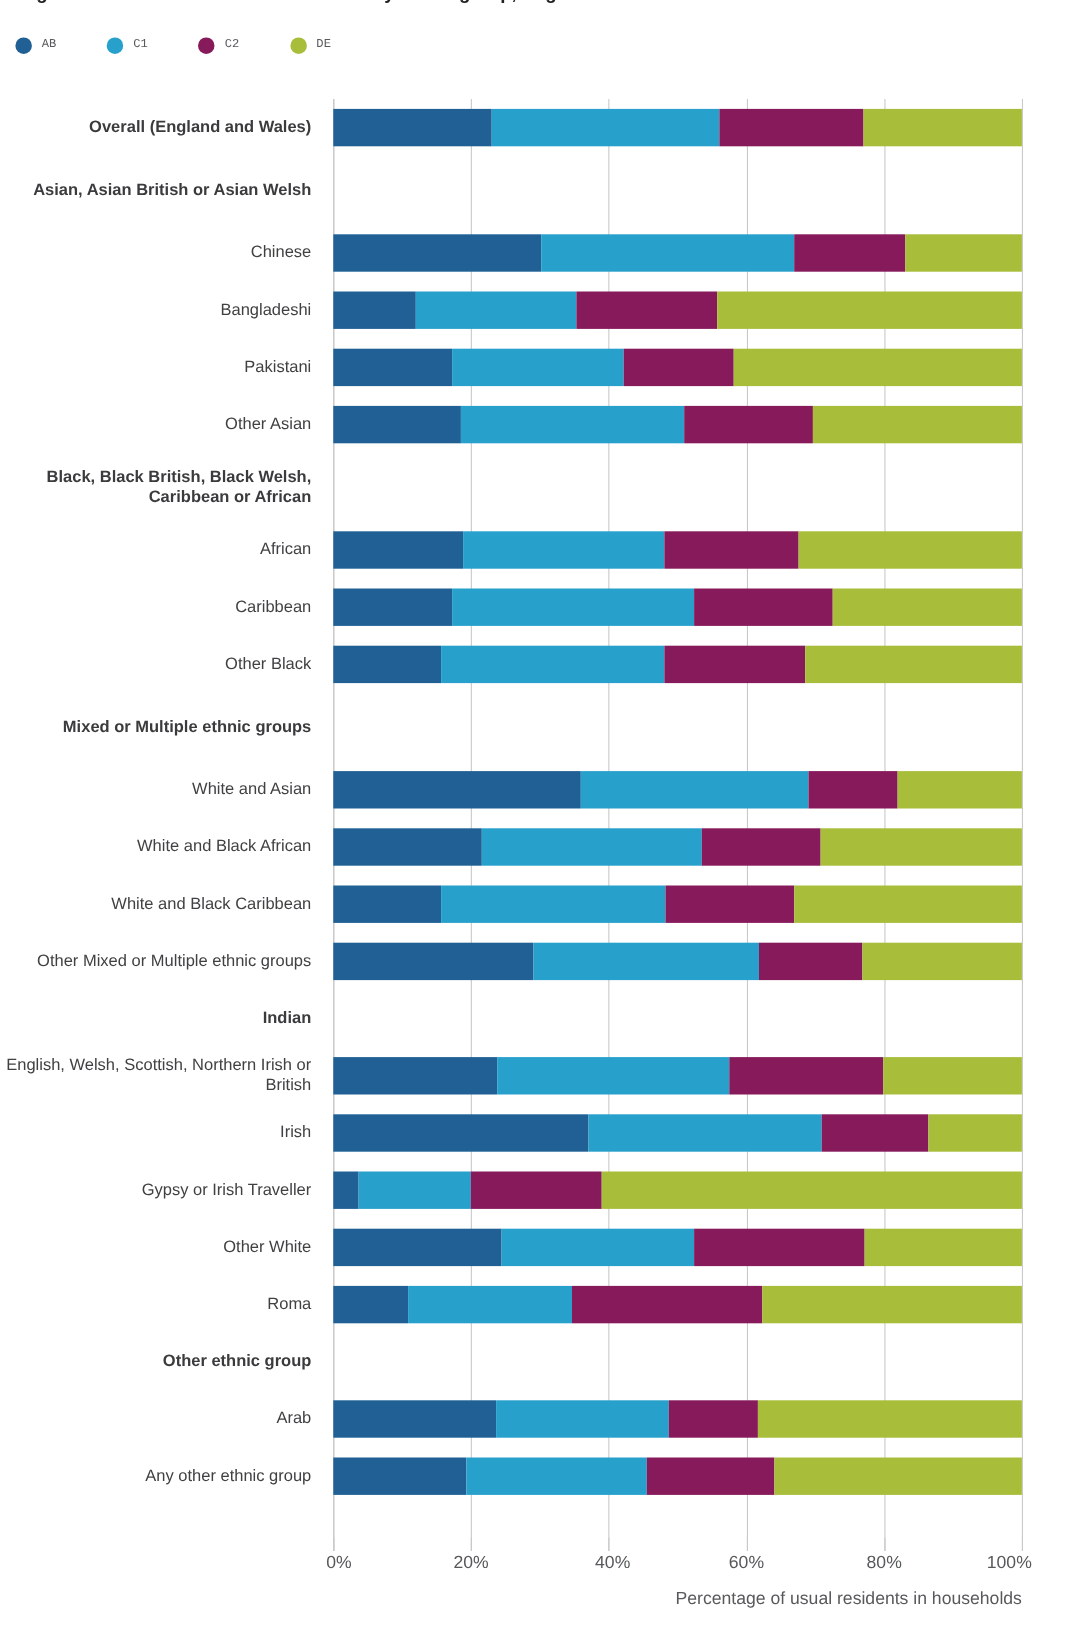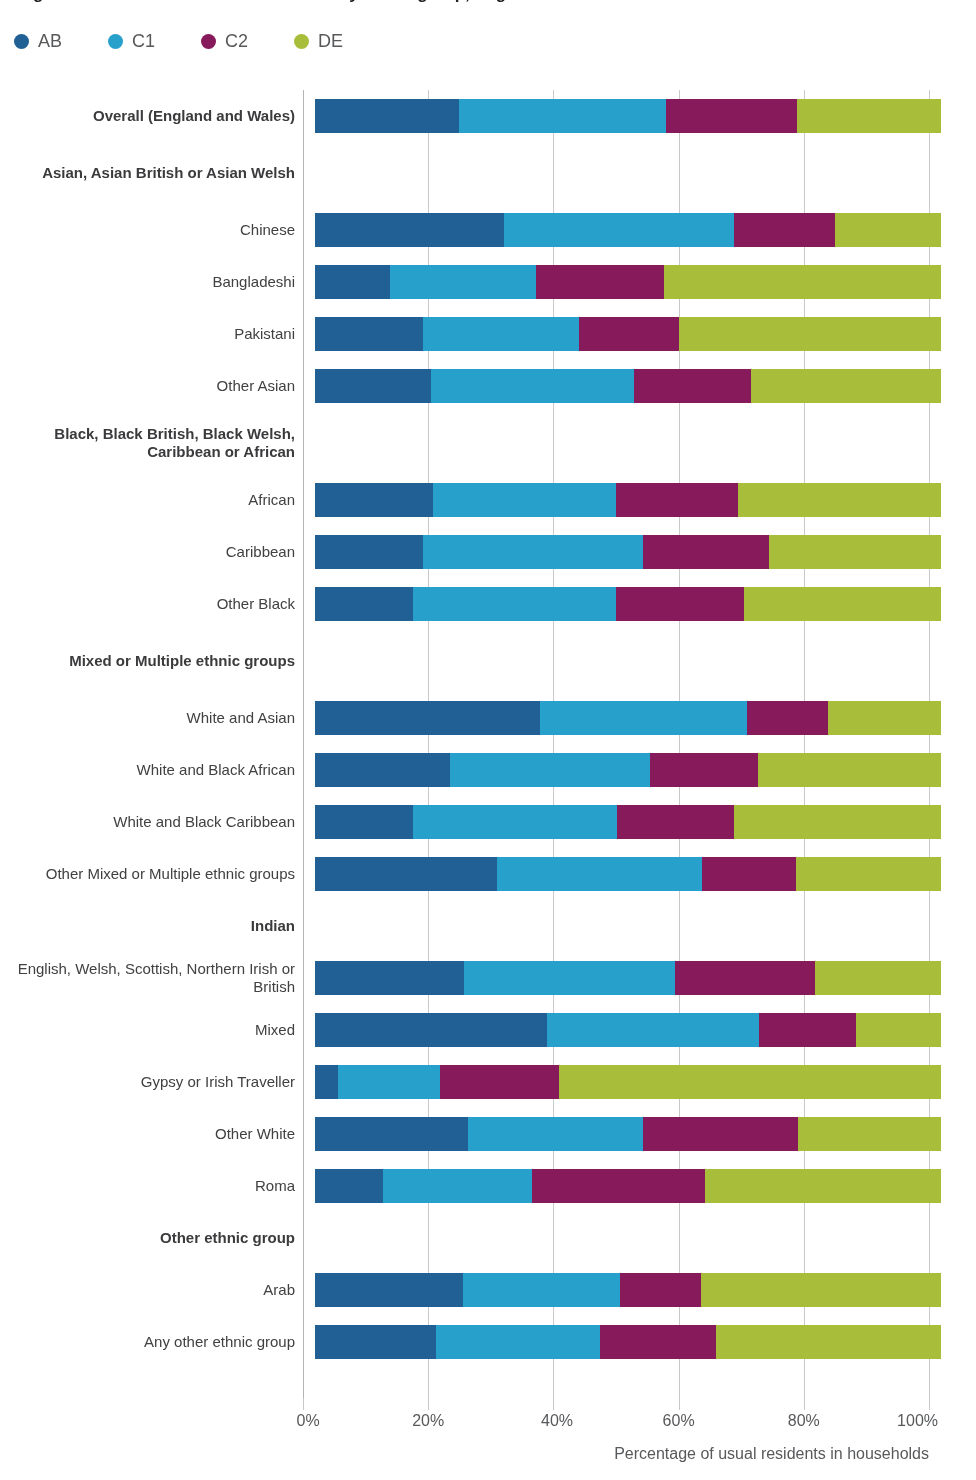--- a/index.html
+++ b/index.html
@@ -46,23 +46,24 @@
     align-items: center;
     margin-right: 46px;
   }
   .legend-swatch {
     width: 15px; height: 15px;
     border-radius: 50%;
     margin-right: 9px;
     flex: 0 0 auto;
   }
   .legend-label {
-    font-size: 18px;
+    font-size: 11px;
     color: #58595B;
     line-height: 1;
+    font-family: Liberation Mono, monospace;
   }
 
   
   .chart-area {
     position: absolute;
     left: 0;
     top: 90px;
     width: 976px;
     height: 1322px;
   }
@@ -89,21 +90,20 @@
     position: absolute;
     left: 0; top: 0;
     width: 976px;
   }
   .row {
     position: relative;
     width: 976px;
     height: 52px;
     display: flex;
     align-items: center;
-    padding-left: 12px;
   }
   .row.header-row { height: 52px; }
   .row.header-row.tall { height: 62px; }
 
   .row-label {
     width: 293px;
     padding-right: 10px;
     text-align: right;
     font-size: 15px;
     line-height: 18px;
@@ -328,21 +328,21 @@
         <div class="row">
           <div class="row-label">English, Welsh, Scottish, Northern Irish or British</div>
           <div class="bar-wrap">
             <div class="seg" style="width: 148.988px; background: rgb(32, 96, 149);"></div>
             <div class="seg" style="width: 210.962px; background: rgb(39, 160, 204);"></div>
             <div class="seg" style="width: 139.598px; background: rgb(135, 26, 91);"></div>
             <div class="seg" style="width: 126.452px; background: rgb(168, 189, 58);"></div>
           </div>
         </div>
         <div class="row">
-          <div class="row-label">Mixed</div>
+          <div class="row-label">Irish</div>
           <div class="bar-wrap">
             <div class="seg" style="width: 231.62px; background: rgb(32, 96, 149);"></div>
             <div class="seg" style="width: 212.84px; background: rgb(39, 160, 204);"></div>
             <div class="seg" style="width: 97.03px; background: rgb(135, 26, 91);"></div>
             <div class="seg" style="width: 84.51px; background: rgb(168, 189, 58);"></div>
           </div>
         </div>
         <div class="row">
           <div class="row-label">Gypsy or Irish Traveller</div>
           <div class="bar-wrap">

